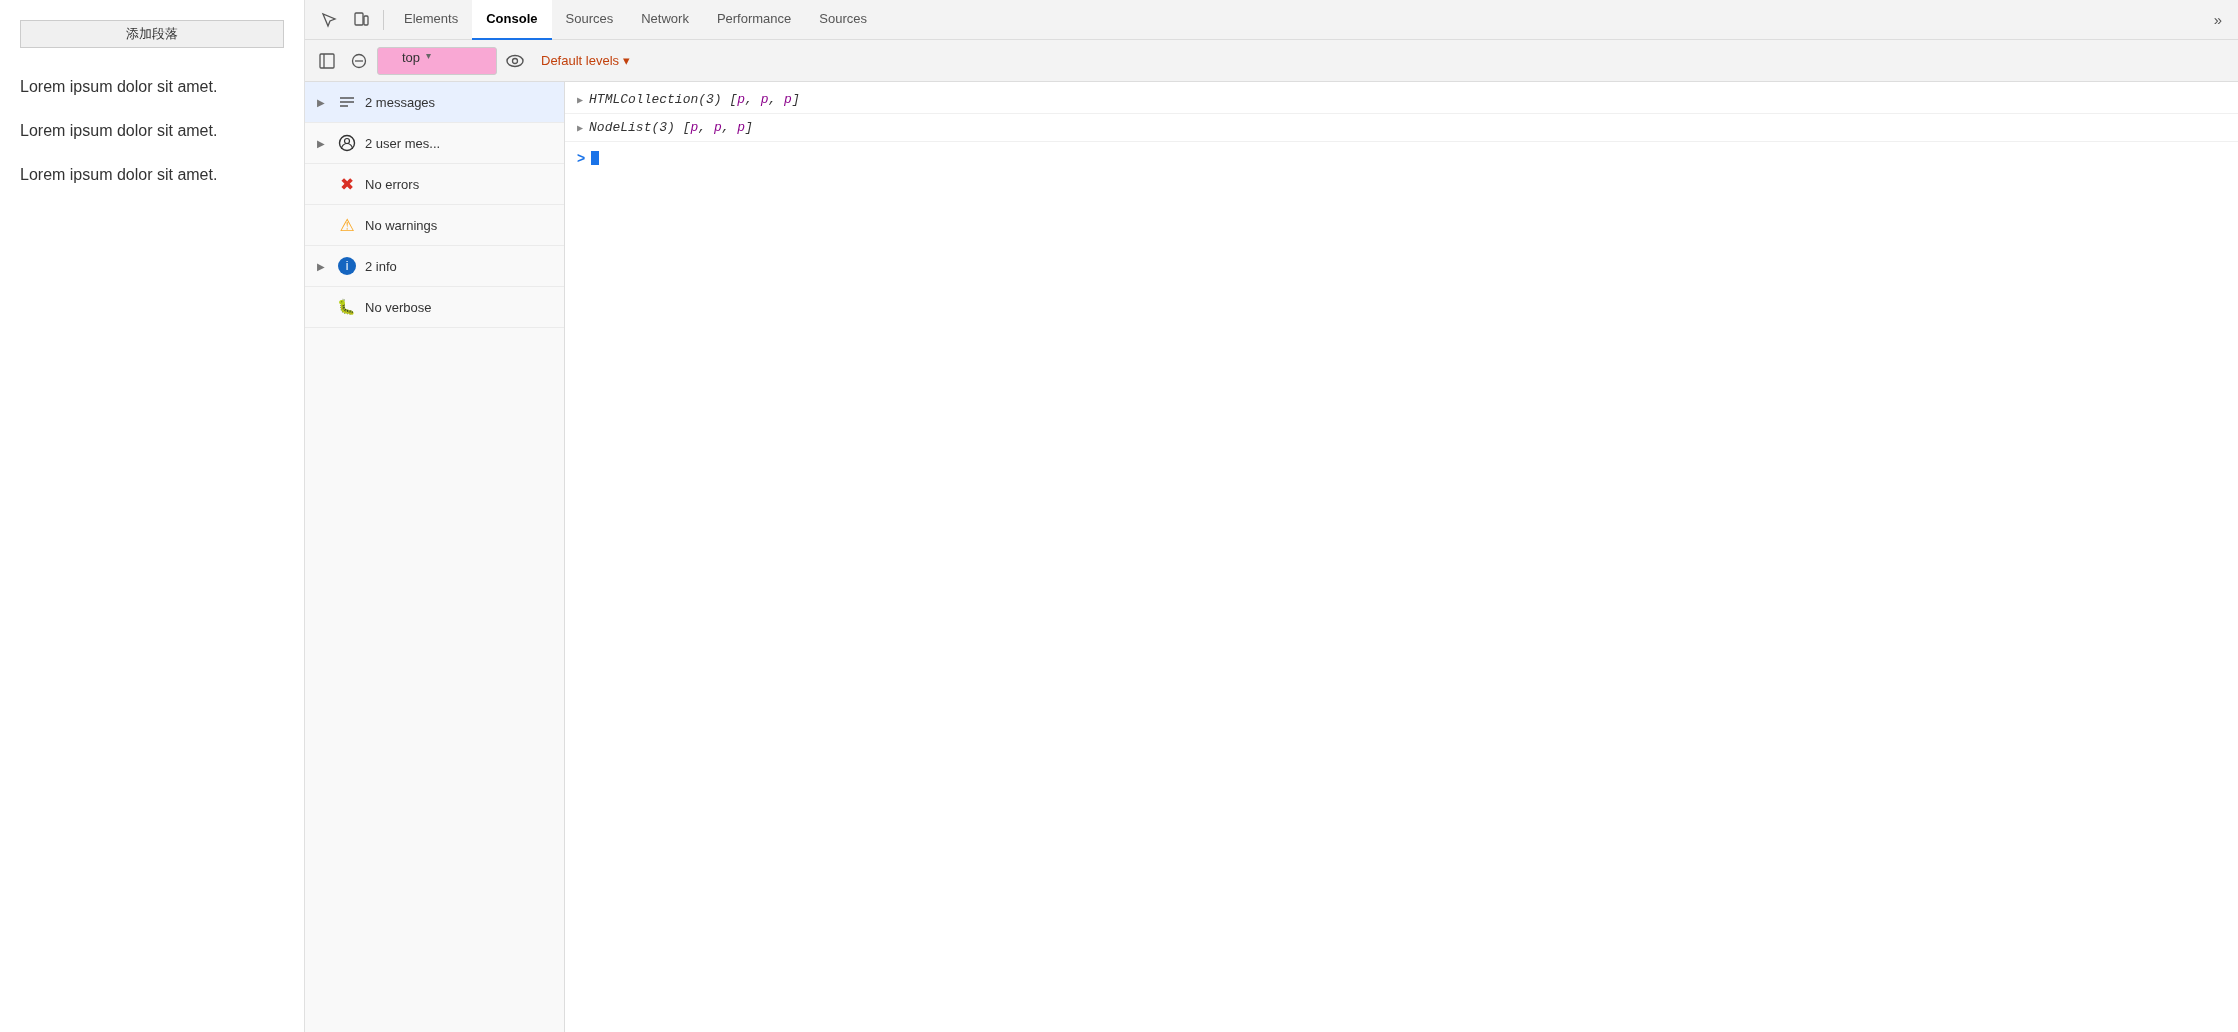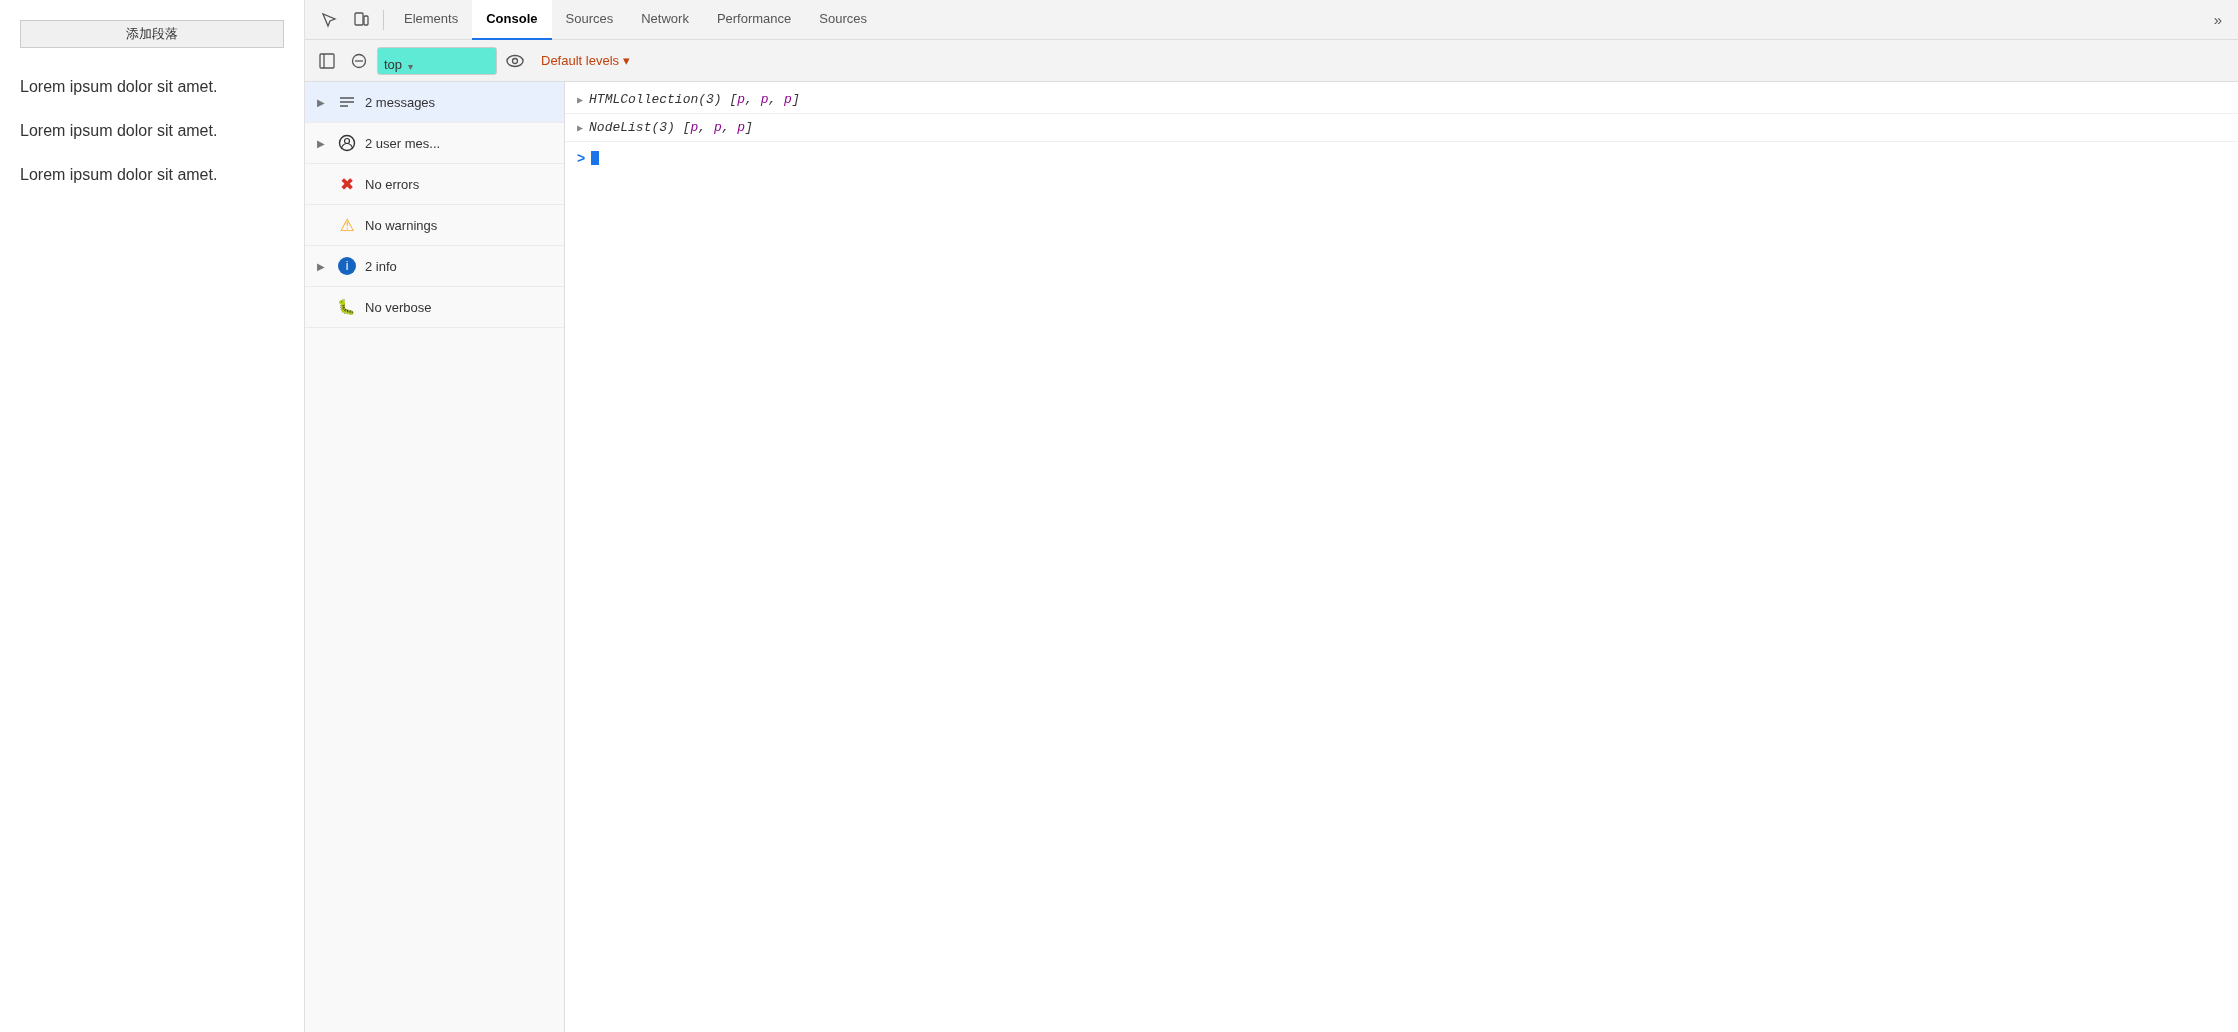--- a/index.html
+++ b/index.html
@@ -120,25 +120,25 @@
       color: #555;
       font-size: 15px;
       border: none;
       background: none;
       border-radius: 3px;
     }
 
     
     #context-selector {
       display: flex;
-      align-items: flex-end;
-      background: #5eead4;
+      align-items: flex-start;
+      background: #f9a8d4;
       border: 1px solid #ccc;
       border-radius: 3px;
-      padding: 2px 6px;
+      padding: 2px 24px;
       font-size: 13px;
       cursor: pointer;
       gap: 6px;
       height: 28px;
       min-width: 120px;
     }
     #context-selector .ctx-text {
       color: #333;
     }
     #context-selector .ctx-arrow {

